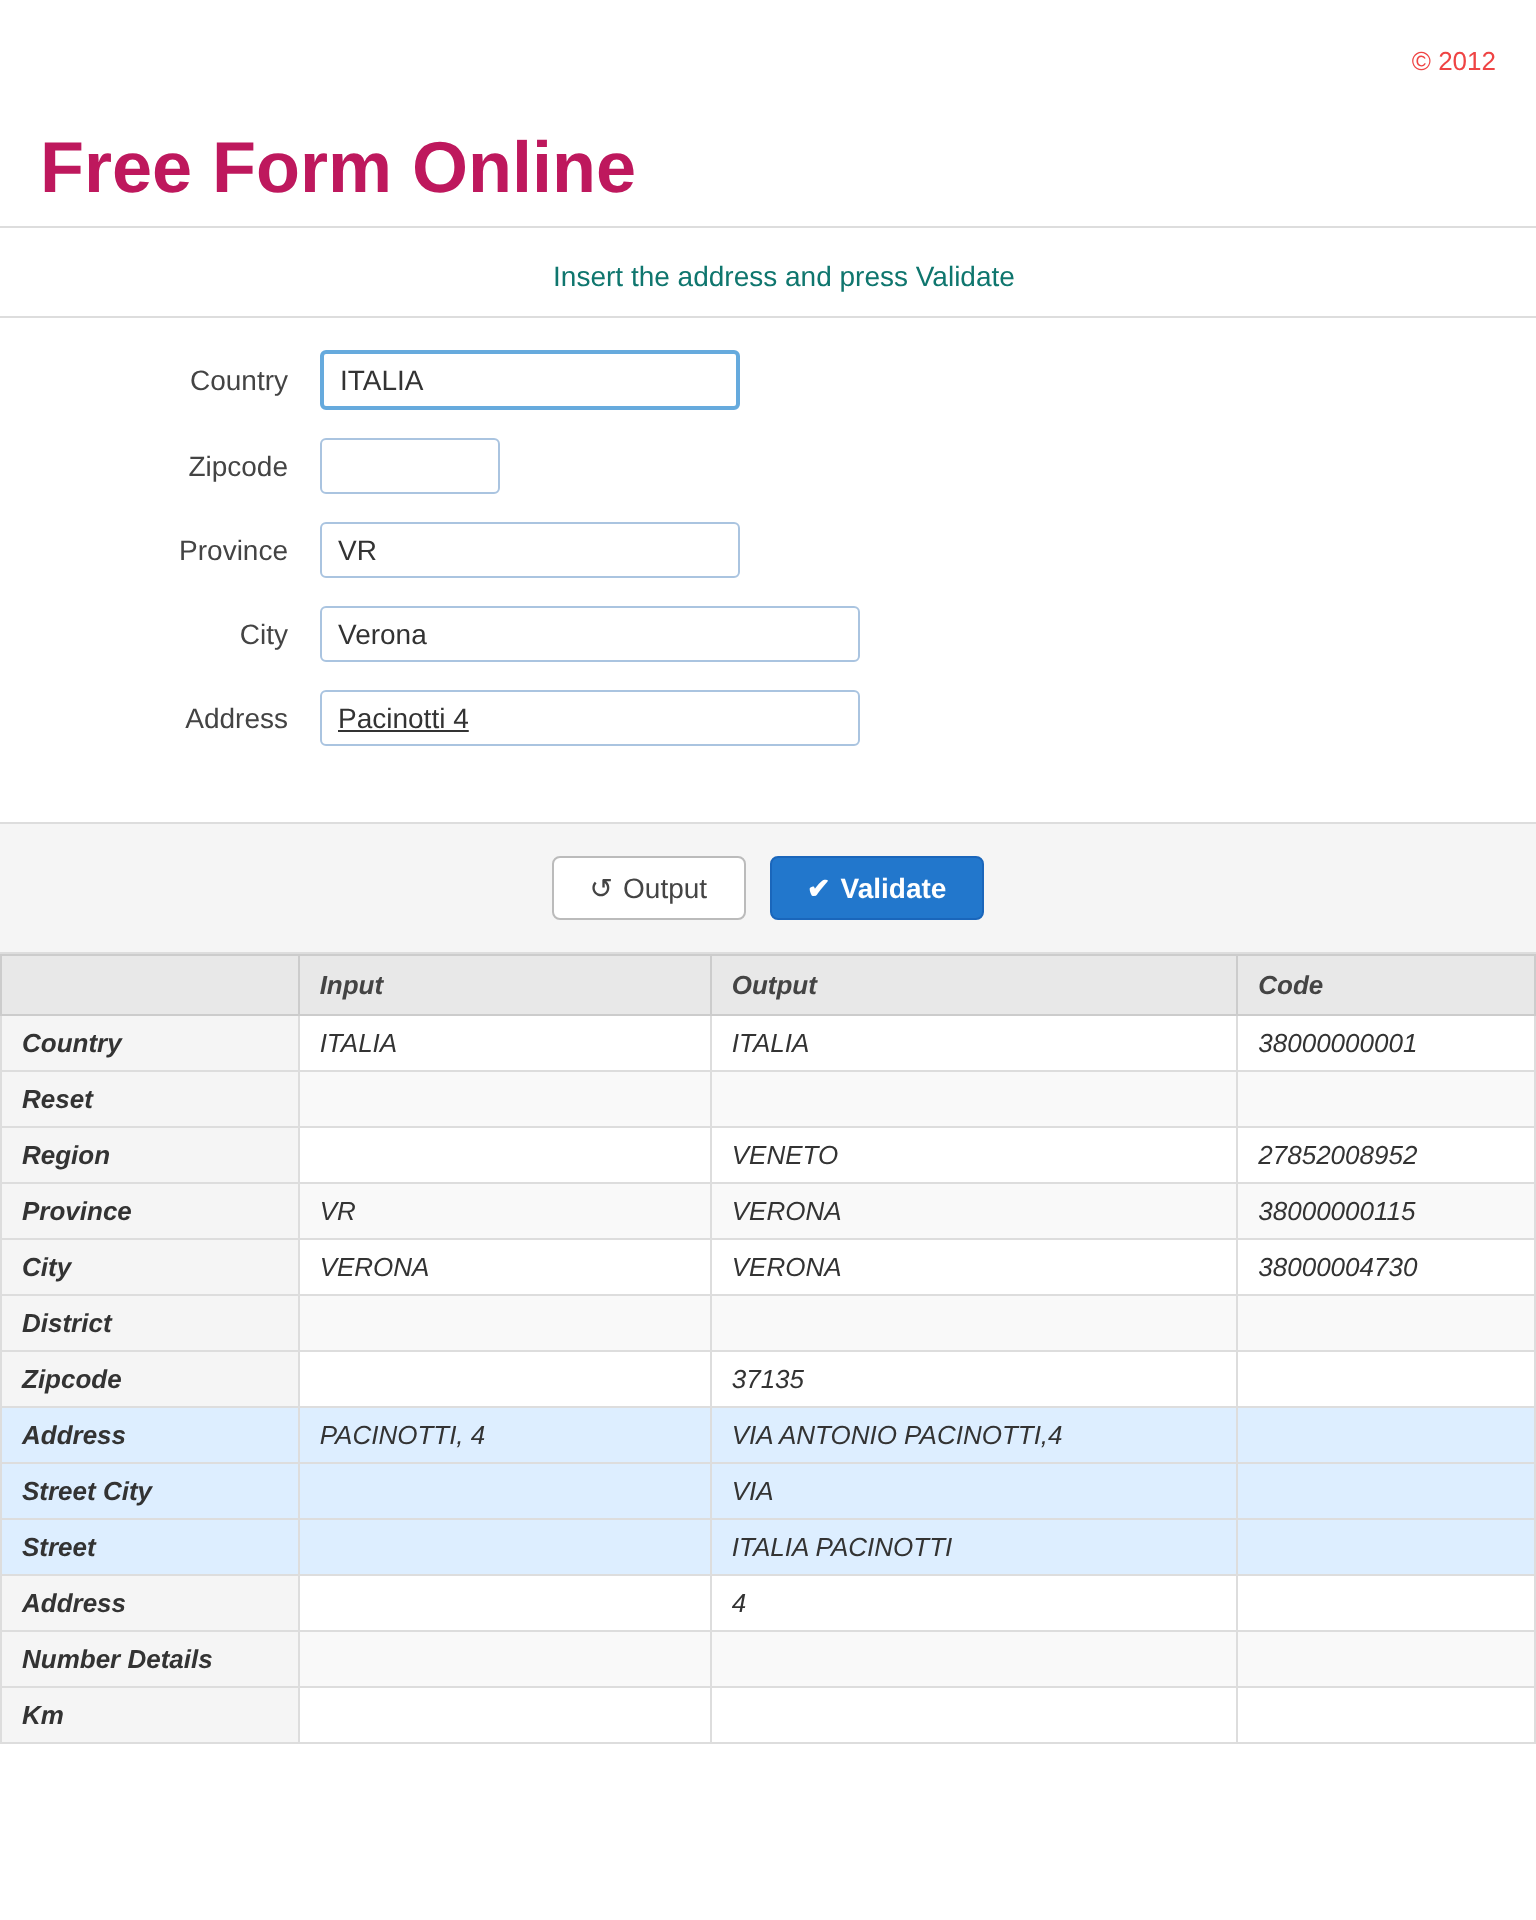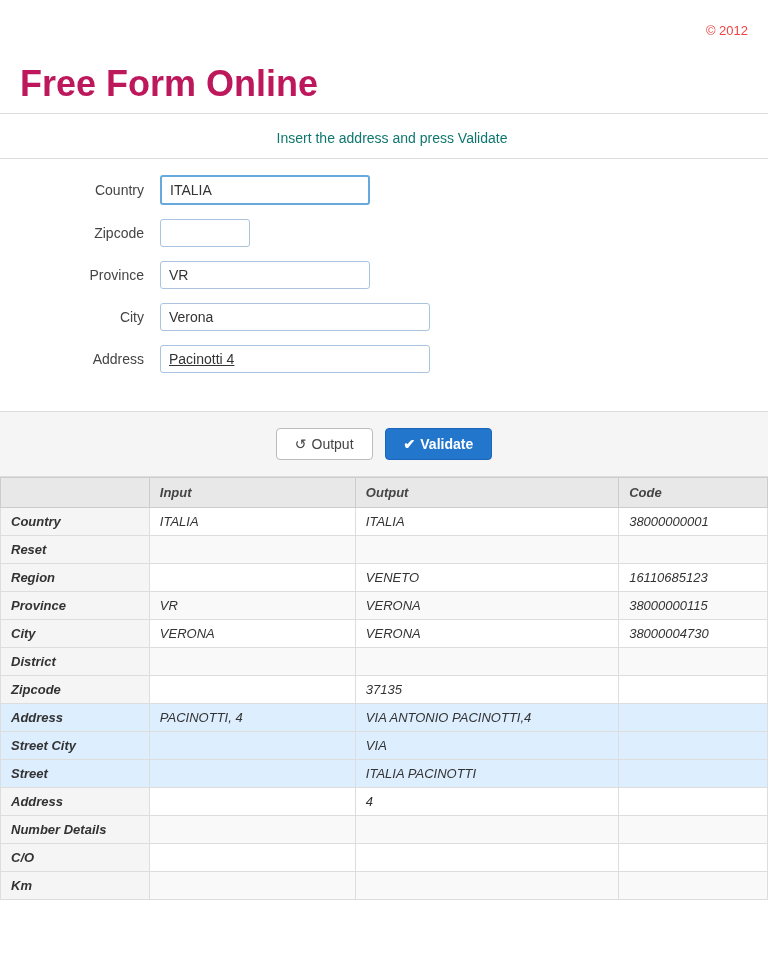--- a/index.html
+++ b/index.html
@@ -218,21 +218,21 @@
       <tr>
         <td>Reset</td>
         <td></td>
         <td></td>
         <td></td>
       </tr>
       <tr>
         <td>Region</td>
         <td></td>
         <td>VENETO</td>
-        <td>16110685123</td>
+        <td>27852008952</td>
       </tr>
       <tr>
         <td>Province</td>
         <td>VR</td>
         <td>VERONA</td>
         <td>38000000115</td>
       </tr>
       <tr>
         <td>City</td>
         <td>VERONA</td>
@@ -275,25 +275,19 @@
         <td>4</td>
         <td></td>
       </tr>
       <tr>
         <td>Number Details</td>
         <td></td>
         <td></td>
         <td></td>
       </tr>
       <tr>
-        <td>C/O</td>
-        <td></td>
-        <td></td>
-        <td></td>
-      </tr>
-      <tr>
         <td>Km</td>
         <td></td>
         <td></td>
         <td></td>
       </tr>
     </tbody>
 </table>
 
 </body></html>

